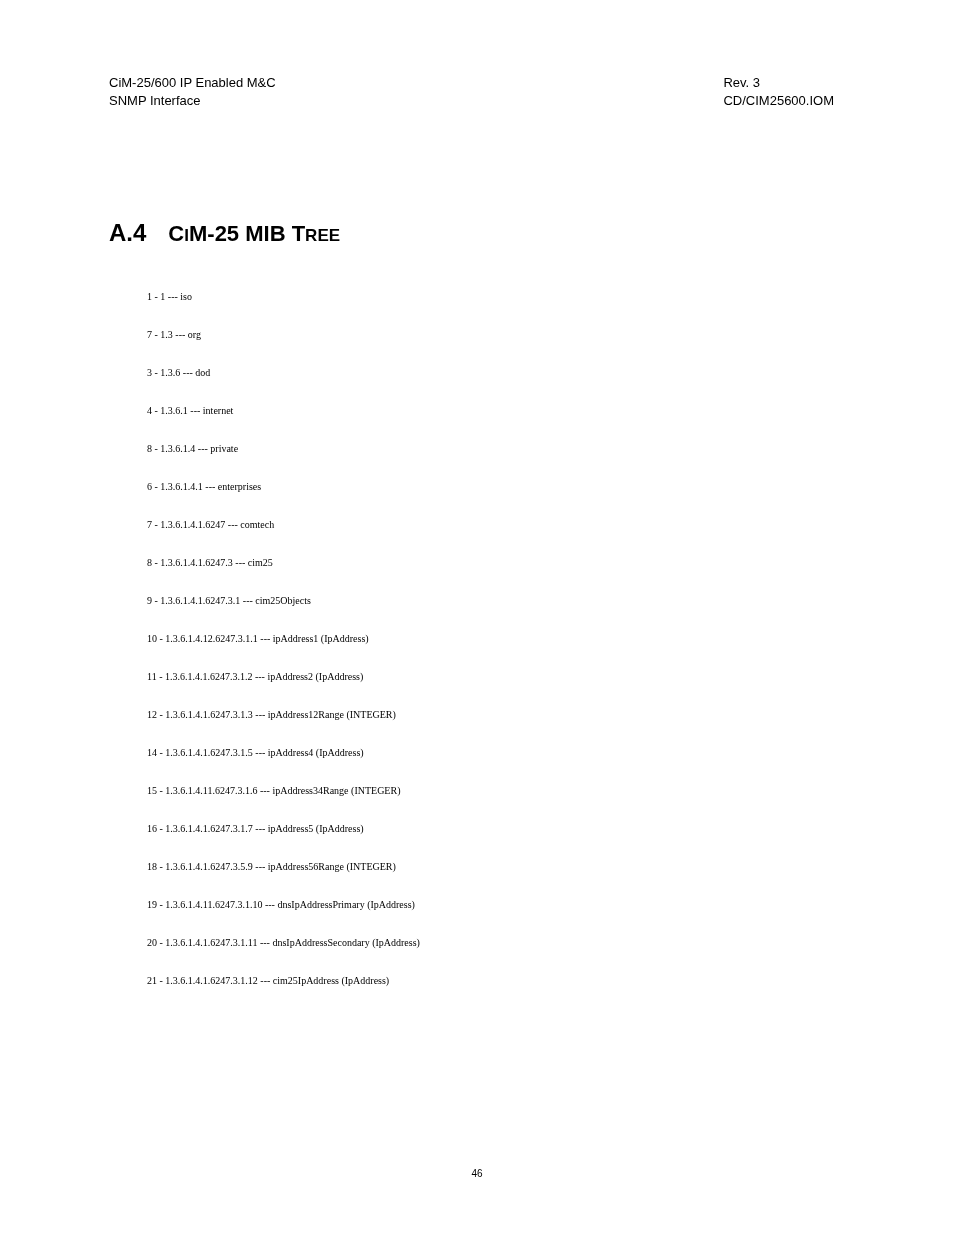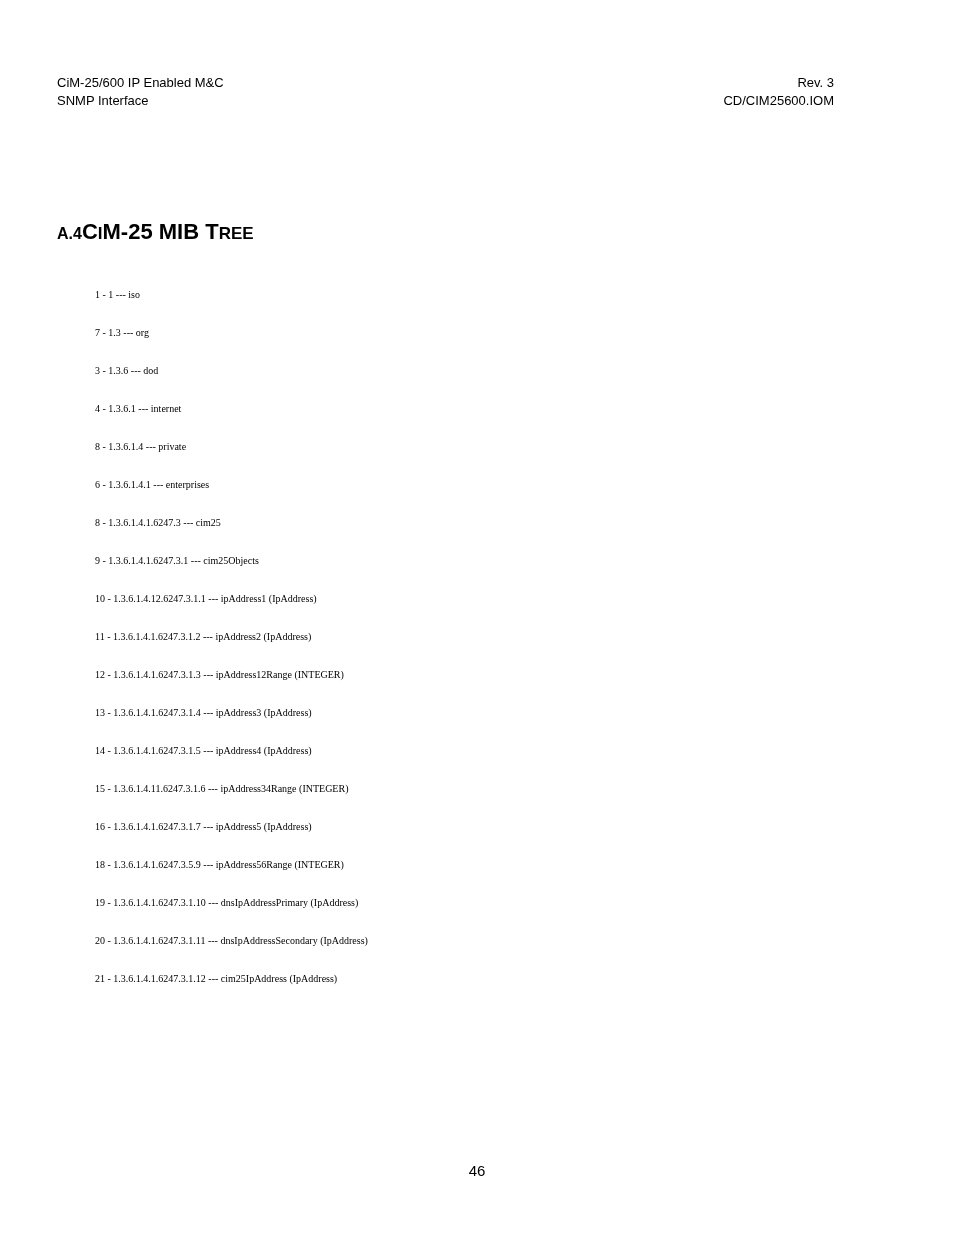--- a/index.html
+++ b/index.html
@@ -6,45 +6,45 @@
     margin: 0;
     padding: 0;
     background: #fff;
     font-family: "Times New Roman", Times, serif;
     color: #000;
     width: 954px;
     height: 1235px;
     position: relative;
   }
   .page {
-    padding: 74px 120px 0 57px;
+    padding: 74px 120px 0 109px;
     box-sizing: border-box;
     height: 100%;
     position: relative;
   }
   .header {
     display: flex;
     justify-content: space-between;
     font-family: Arial, Helvetica, sans-serif;
     font-size: 13px;
     line-height: 1.35;
     margin-bottom: 110px;
   }
   .header .right {
-    text-align: right;
   }
   .heading {
     font-family: Arial, Helvetica, sans-serif;
     font-weight: bold;
     font-size: 22px;
     margin-bottom: 44px;
   }
   .heading .num {
     display: inline-block;
-    font-size: 16px;
+    margin-right: 22px;
+    font-size: 24px;
   }
   .heading .sc-big {
     font-size: 22px;
   }
   .heading .sc-small {
     font-size: 17px;
   }
   .tree {
     margin-left: 38px;
     font-size: 10px;
@@ -53,21 +53,21 @@
   .tree-item {
     margin-bottom: 26px;
   }
   .page-number {
     position: absolute;
     bottom: 56px;
     left: 0;
     right: 0;
     text-align: center;
     font-family: Arial, Helvetica, sans-serif;
-    font-size: 15px;
+    font-size: 10px;
   }
 </style>
 </head>
 <body>
 
 <div class="page">
 
   <div class="header">
     <div class="left">
       <div>CiM-25/600 IP Enabled M&amp;C</div>
@@ -83,30 +83,30 @@
     <span class="num">A.4</span><span class="sc-big">C</span><span class="sc-small">I</span><span class="sc-big">M-25 MIB T</span><span class="sc-small">REE</span>
   </div>
 
   <div class="tree">
     <div class="tree-item">1 - 1 --- iso</div>
     <div class="tree-item">7 - 1.3 --- org</div>
     <div class="tree-item">3 - 1.3.6 --- dod</div>
     <div class="tree-item">4 - 1.3.6.1 --- internet</div>
     <div class="tree-item">8 - 1.3.6.1.4 --- private</div>
     <div class="tree-item">6 - 1.3.6.1.4.1 --- enterprises</div>
+    <div class="tree-item">7 - 1.3.6.1.4.1.6247 --- comtech</div>
     <div class="tree-item">8 - 1.3.6.1.4.1.6247.3 --- cim25</div>
     <div class="tree-item">9 - 1.3.6.1.4.1.6247.3.1 --- cim25Objects</div>
     <div class="tree-item">10 - 1.3.6.1.4.12.6247.3.1.1 --- ipAddress1 (IpAddress)</div>
     <div class="tree-item">11 - 1.3.6.1.4.1.6247.3.1.2 --- ipAddress2 (IpAddress)</div>
     <div class="tree-item">12 - 1.3.6.1.4.1.6247.3.1.3 --- ipAddress12Range (INTEGER)</div>
-    <div class="tree-item">13 - 1.3.6.1.4.1.6247.3.1.4 --- ipAddress3 (IpAddress)</div>
     <div class="tree-item">14 - 1.3.6.1.4.1.6247.3.1.5 --- ipAddress4 (IpAddress)</div>
     <div class="tree-item">15 - 1.3.6.1.4.11.6247.3.1.6 --- ipAddress34Range (INTEGER)</div>
     <div class="tree-item">16 - 1.3.6.1.4.1.6247.3.1.7 --- ipAddress5 (IpAddress)</div>
     <div class="tree-item">18 - 1.3.6.1.4.1.6247.3.5.9 --- ipAddress56Range (INTEGER)</div>
-    <div class="tree-item">19 - 1.3.6.1.4.1.6247.3.1.10 --- dnsIpAddressPrimary (IpAddress)</div>
+    <div class="tree-item">19 - 1.3.6.1.4.11.6247.3.1.10 --- dnsIpAddressPrimary (IpAddress)</div>
     <div class="tree-item">20 - 1.3.6.1.4.1.6247.3.1.11 --- dnsIpAddressSecondary (IpAddress)</div>
     <div class="tree-item">21 - 1.3.6.1.4.1.6247.3.1.12 --- cim25IpAddress (IpAddress)</div>
   </div>
 
   <div class="page-number">46</div>
 
 </div>
 
 </body></html>

